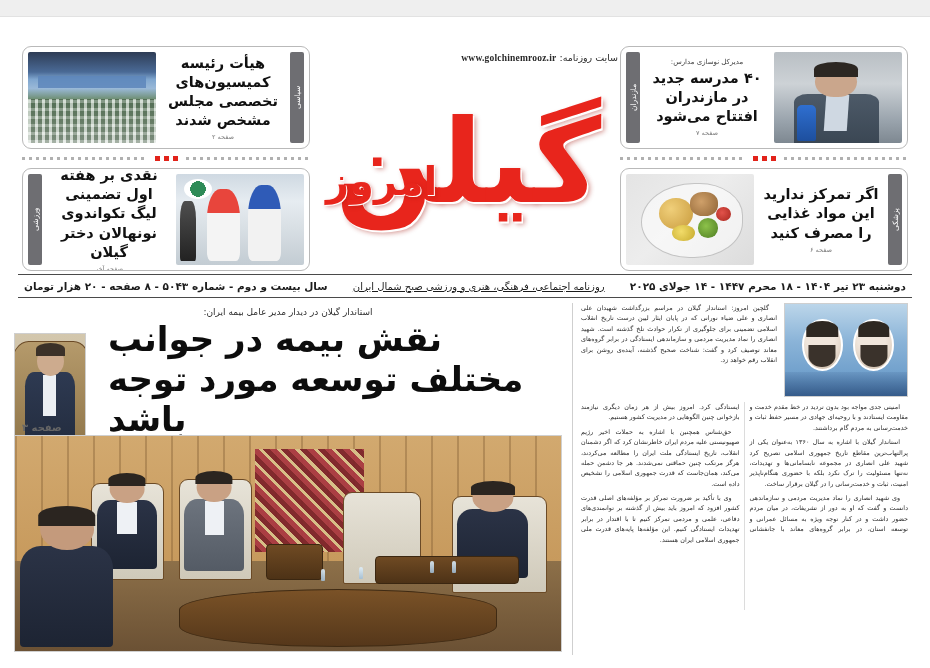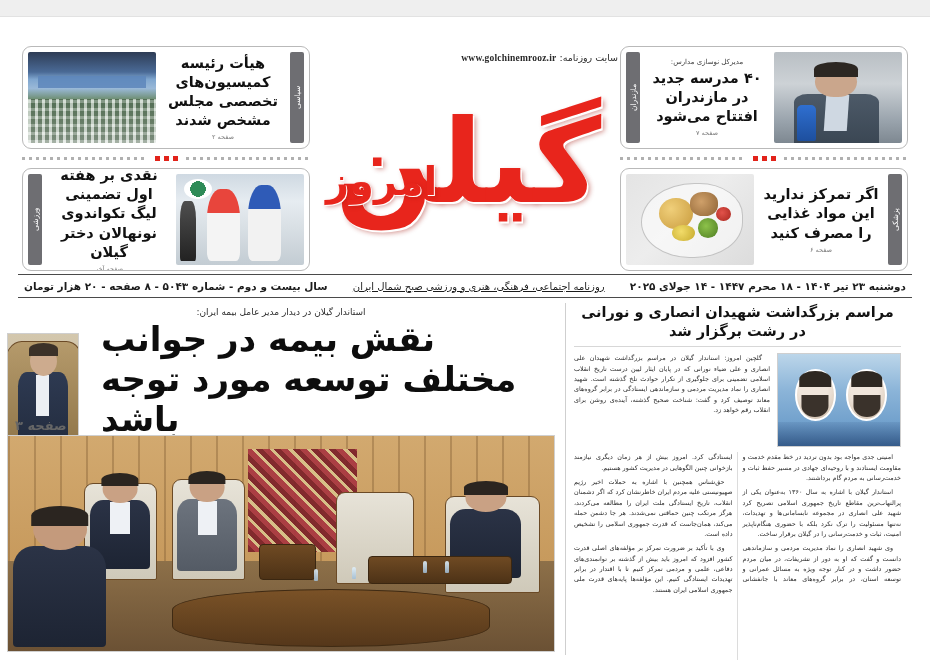--- a/index.html
+++ b/index.html
@@ -283,21 +283,21 @@
     font-size: 10.5px;
     color: #1c1c1c;
     font-weight: bold;
   }
   .inforow .mid { font-weight: normal; font-size: 10px; text-decoration: underline; }
   .inforow .price { font-weight: bold; }
 
   
   .main {
     position: absolute;
-    top: 303px; left: 7px;
+    top: 303px; left: 14px;
     width: 894px;
     height: 352px;
     display: flex;
     flex-direction: row-reverse;
     gap: 10px;
   }
   .lead {
     flex: 0 0 548px;
     position: relative;
     direction: rtl;
@@ -348,21 +348,21 @@
     background: linear-gradient(180deg,#2e3a52 0%, #222b3d 100%);
     border-radius: 18% 18% 0 0;
   }
   .lead-portrait .sh {
     position: absolute; left: 40%; top: 35%; width: 18%; height: 36%;
     background: #eceff3;
   }
   .lead-page {
     position: absolute;
     left: 8px; bottom: 6px;
-    font-size: 13px;
+    font-size: 10px;
     color: #666;
   }
   .lead-photo {
     position: absolute;
     left: 0; right: 0;
     top: 132px;
     height: 215px;
     border: 1px solid #d0d0d0;
     overflow: hidden;
     background: linear-gradient(180deg,#c9a06a 0%, #b58a53 45%, #7b5a33 100%);
@@ -669,21 +669,20 @@
         <div class="table-side" style="left:46%; top:50%; width:10%; height:16%;"></div>
         <div class="table-side" style="left:66%; top:56%; width:26%; height:12%;"></div>
         <div class="bottle" style="left:56%; top:62%;"></div>
         <div class="bottle" style="left:63%; top:61%;"></div>
         <div class="bottle" style="left:76%; top:58%;"></div>
         <div class="bottle" style="left:80%; top:58%;"></div>
       </div>
     </div>
 
     <div class="article">
-      <div class="art-head">مراسم بزرگداشت شهیدان انصاری و نورانی در رشت برگزار شد</div>
       <div class="art-top">
         <div class="art-photo">
           <div class="face f-a">
             <div class="cap"></div>
             <div class="beard"></div>
           </div>
           <div class="face f-b">
             <div class="cap"></div>
             <div class="beard"></div>
           </div>

